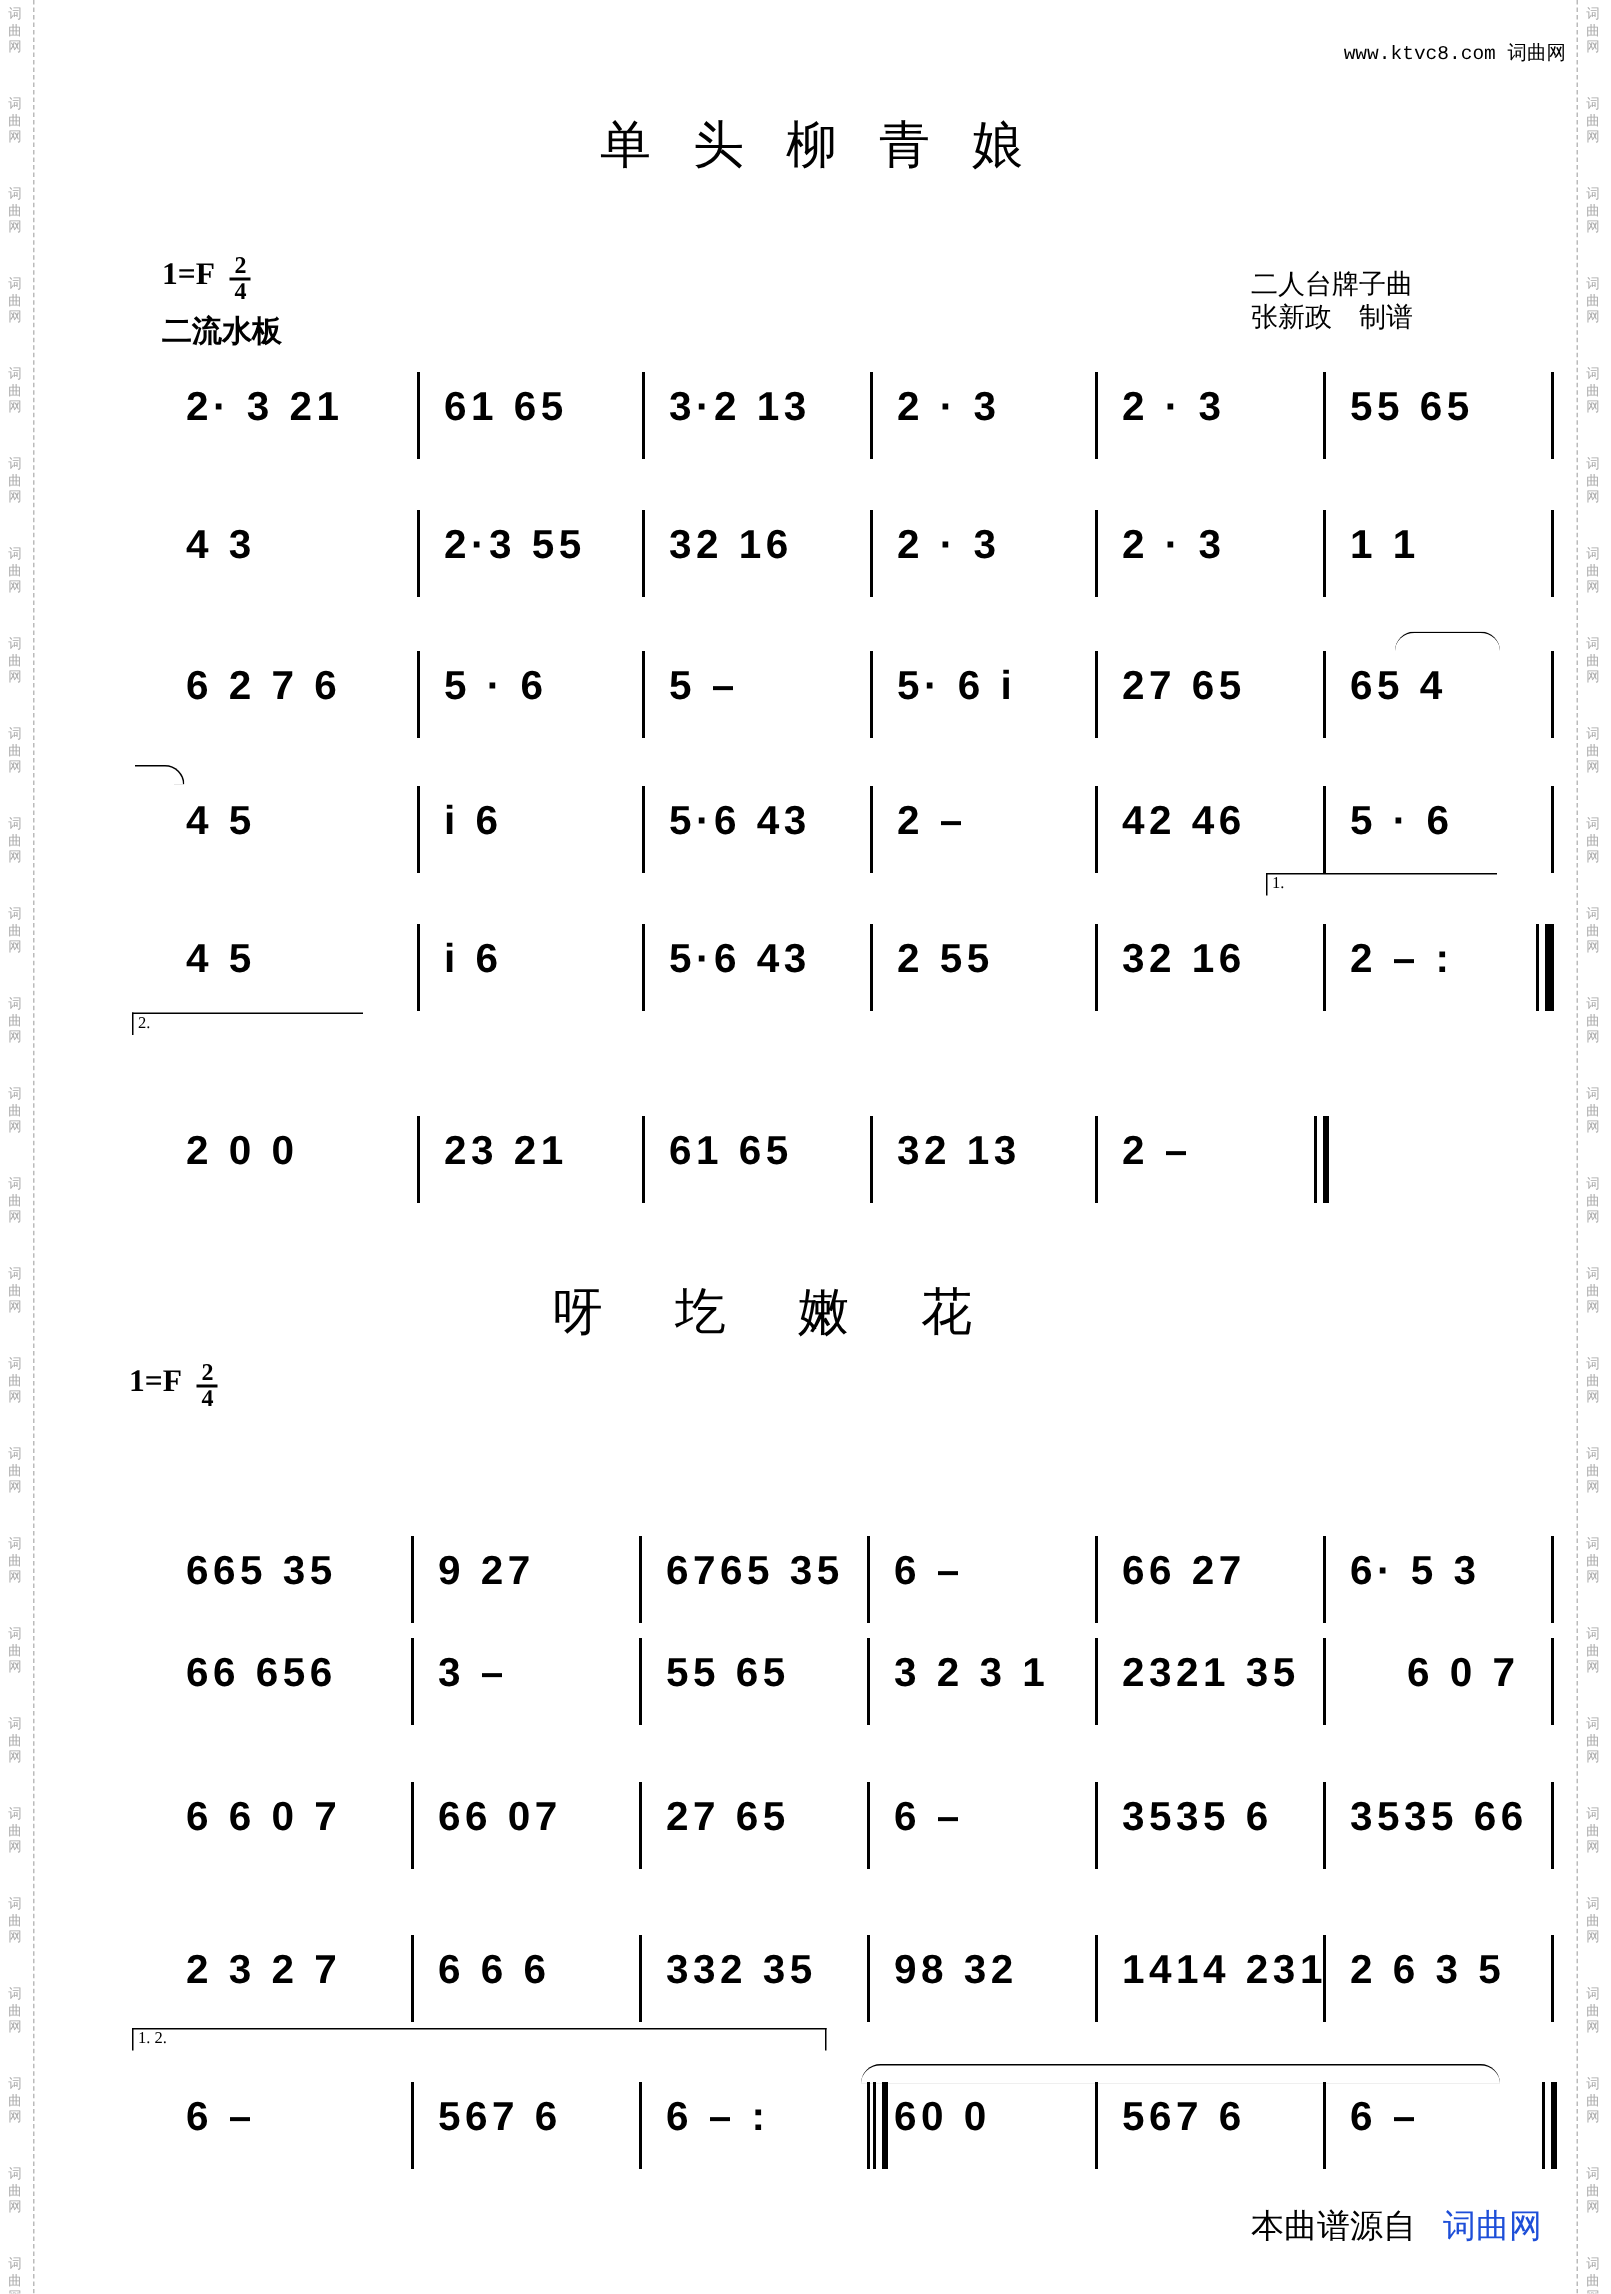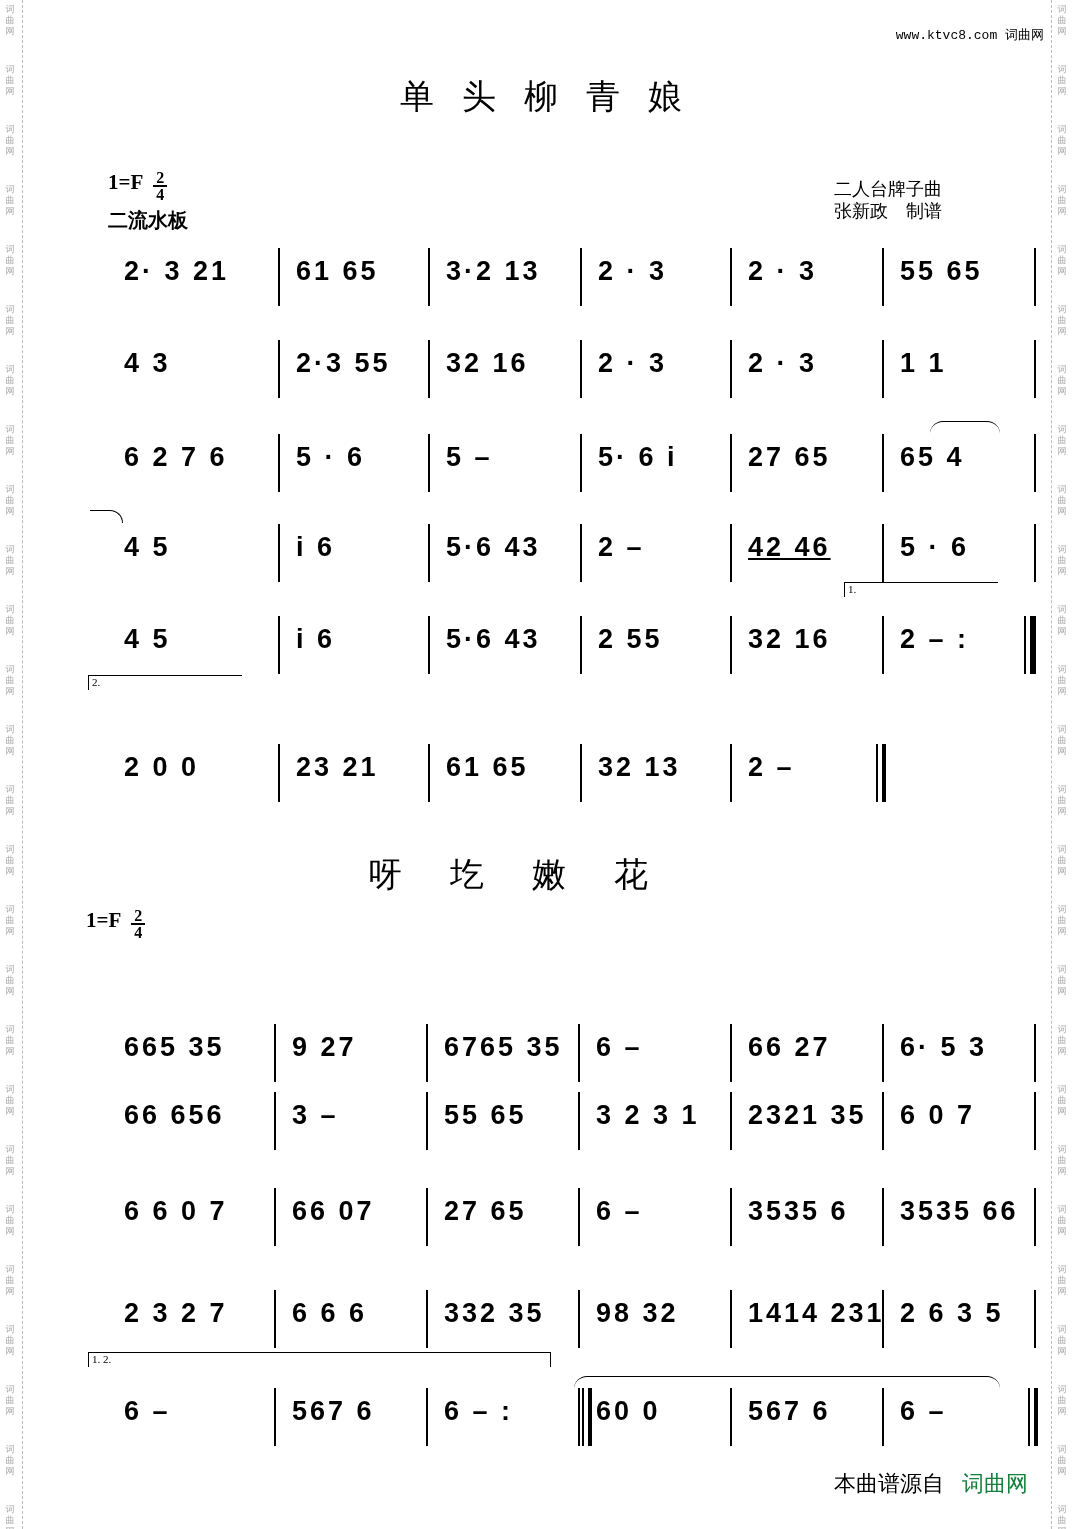--- a/index.html
+++ b/index.html
@@ -142,21 +142,21 @@
       <div class="bl" style="left: 458px;"></div>
       <div class="bl" style="left: 608px;"></div>
       <div class="bl" style="left: 760px;"></div>
       <div class="bl" style="left: 912px;"></div>
     </div>
     <div class="row" style="top: 528px;">
       <span class="n" style="left: 2px;">4    5</span>
       <span class="n" style="left: 174px;">i    6</span>
       <span class="n" style="left: 324px;">5·6  43</span>
       <span class="n" style="left: 476px;">2    –</span>
-      <span class="n" style="left: 626px; text-decoration: underline;">42  46</span>
+      <span class="n" style="left: 626px;">42  46</span>
       <span class="n" style="left: 778px;">5 ·   6</span>
       <div class="bl" style="left: 156px;"></div>
       <div class="bl" style="left: 306px;"></div>
       <div class="bl" style="left: 458px;"></div>
       <div class="bl" style="left: 608px;"></div>
       <div class="bl" style="left: 760px;"></div>
       <div class="bl" style="left: 912px;"></div>
     </div>
     <div class="row" style="top: 620px;">
       <span class="n" style="left: 2px;">4    5</span>
@@ -211,21 +211,21 @@
       <div class="bl" style="left: 608px;"></div>
       <div class="bl" style="left: 760px;"></div>
       <div class="bl" style="left: 912px;"></div>
     </div>
     <div class="row" style="top: 1096px;">
       <span class="n" style="left: 2px;">66  656</span>
       <span class="n" style="left: 170px;">3    –</span>
       <span class="n" style="left: 322px;">55  65</span>
       <span class="n" style="left: 474px;">3 2 3   1</span>
       <span class="n" style="left: 626px;">2321  35</span>
-      <span class="n" style="left: 778px; text-align: right;">6    0 7</span>
+      <span class="n" style="left: 816px; text-align: right;">6    0 7</span>
       <div class="bl" style="left: 152px;"></div>
       <div class="bl" style="left: 304px;"></div>
       <div class="bl" style="left: 456px;"></div>
       <div class="bl" style="left: 608px;"></div>
       <div class="bl" style="left: 760px;"></div>
       <div class="bl" style="left: 912px;"></div>
     </div>
     <div class="row" style="top: 1192px;">
       <span class="n" style="left: 2px;">6 6  0 7</span>
       <span class="n" style="left: 170px;">66  07</span>
@@ -266,21 +266,21 @@
       <div class="bl" style="left: 456px;"></div>
       <div class="bl" style="left: 608px;"></div>
       <div class="bl" style="left: 760px;"></div>
       <div class="bl" style="left: 912px;"></div>
       <div class="bl dbl" style="left: 460px;"></div>
       <div class="bl dbl" style="left: 906px;"></div>
     </div>
   </div>
 
 <div class="footer">
-  <span>本曲谱源自</span><span class="brand" style="color:#15803d">词曲网</span>
+  <span>本曲谱源自</span><span class="brand" style="color:#1d4ed8">词曲网</span>
 </div>
 
 <div class="volta" style="left:844px;top:582px;width:150px;">1.</div>
 <div class="volta" style="left:88px;top:675px;width:150px;">2.</div>
 <div class="volta" style="left:88px;top:1352px;width:458px;border-right:1.5px solid #000;">1. 2.</div>
 <div class="slur" style="left:930px;top:421px;width:70px;"></div>
 <div class="slur" style="left:90px;top:510px;width:32px;border-right:1.5px solid #000;border-radius:0 14px 0 0;"></div>
 <div class="slur" style="left:574px;top:1376px;width:426px;"></div>
 
 </body></html>

